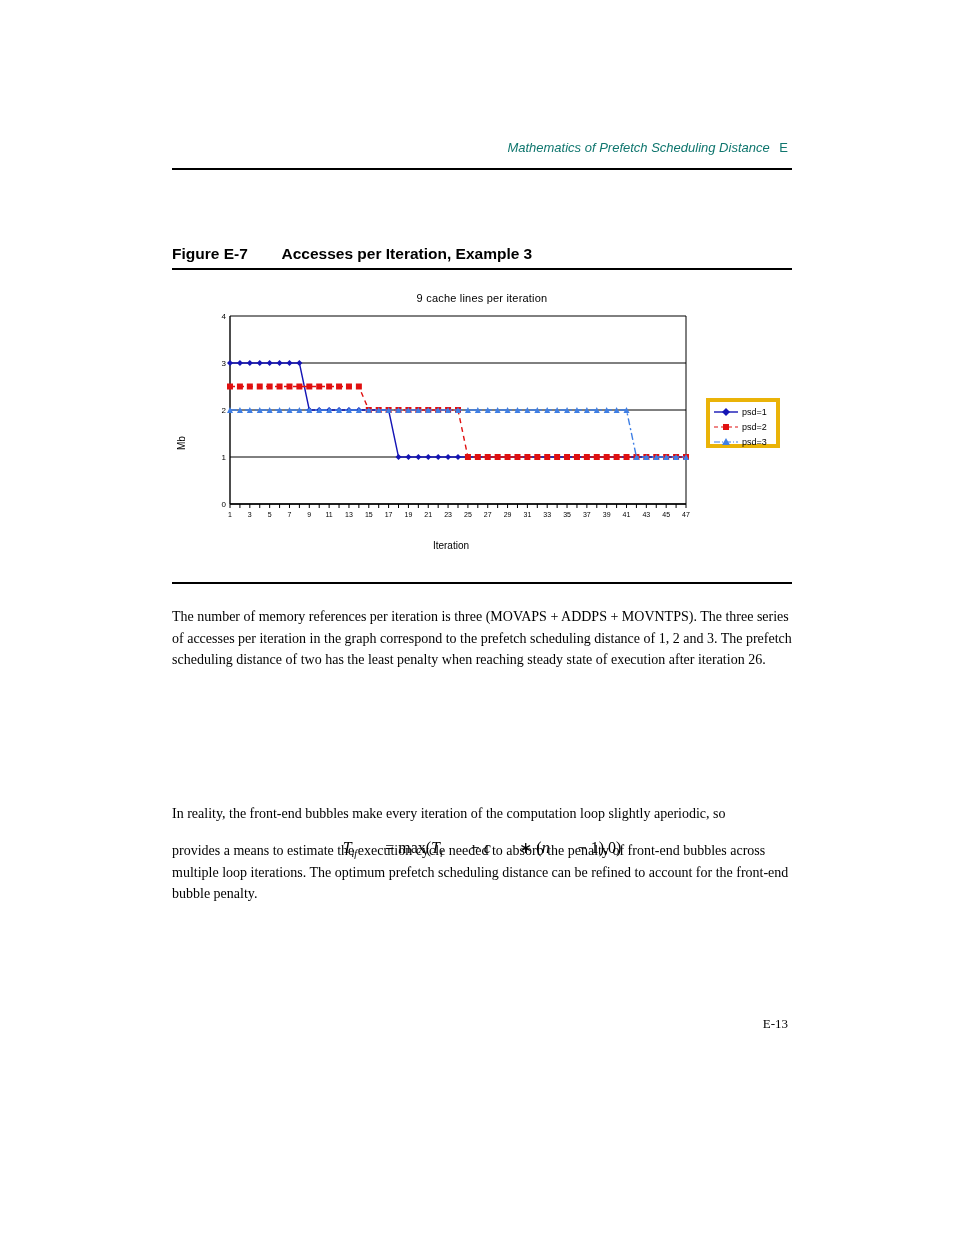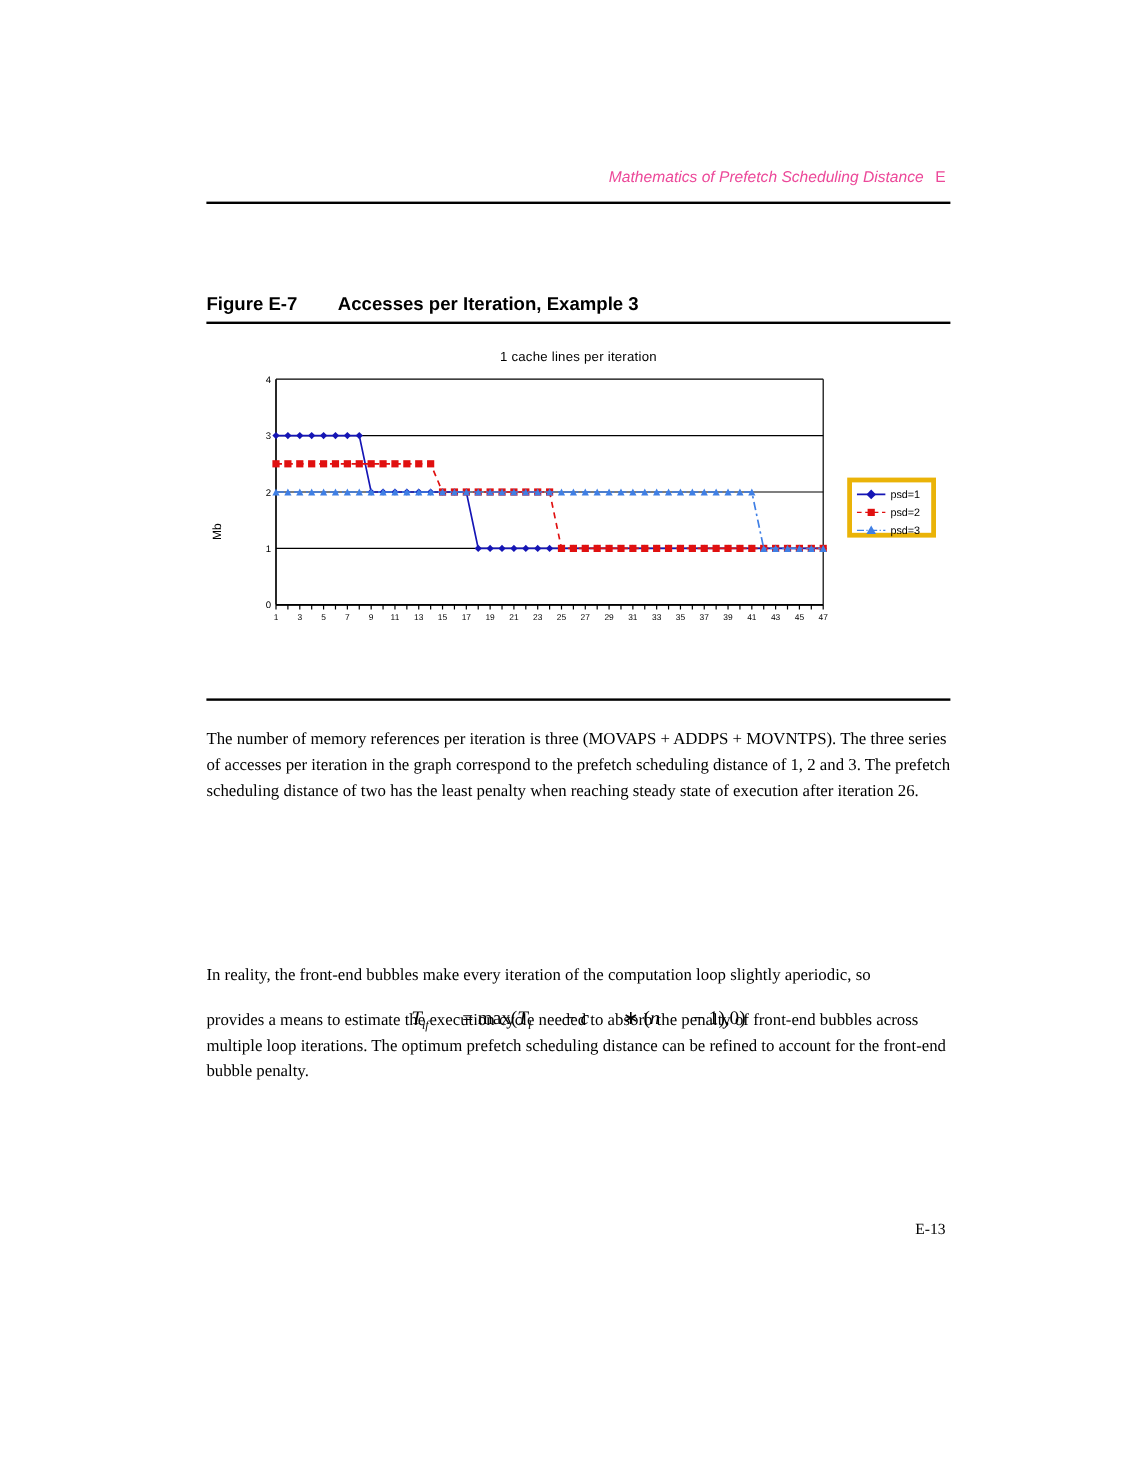--- a/index.html
+++ b/index.html
@@ -18,21 +18,21 @@
     width: 620px;
     height: 2px;
     background: #000;
   }
   .header-appendix {
     position: absolute;
     top: 140px;
     right: 166px;
     font-size: 13px;
     font-style: italic;
-    color: #ec4899;
+    color: #0f766e;
   }
   .header-appendix .lbl { font-style: italic; }
   .header-appendix .num { font-style: normal; font-weight: normal; margin-left: 6px; }
   .figure-title {
     position: absolute;
     left: 172px;
     top: 245px;
     font-size: 15.5px;
     font-weight: bold;
   }
@@ -160,21 +160,21 @@
 </div>
 <div class="header-rule"></div>
 
 <div class="figure-title">
   <span class="fignum">Figure E-7</span>
   <span>Accesses per Iteration, Example 3</span>
 </div>
 <div class="figure-rule"></div>
 
 <div class="chart-wrap">
-  <div class="chart-title">1 cache lines per iteration</div>
+  <div class="chart-title">9 cache lines per iteration</div>
   <div class="ylab-wrap">
     <div class="ylab">Mb</div>
   </div>
   <svg class="chart-area" id="chart-svg" viewBox="0 0 478 216">
       <line x1="18" y1="192" x2="474" y2="192" stroke="#000" stroke-width="1"></line>
       <text x="14" y="195" text-anchor="end" font-size="8" fill="#000">0</text>
       <line x1="18" y1="145" x2="474" y2="145" stroke="#000" stroke-width="1"></line>
       <text x="14" y="148" text-anchor="end" font-size="8" fill="#000">1</text>
       <line x1="18" y1="98" x2="474" y2="98" stroke="#000" stroke-width="1"></line>
       <text x="14" y="101" text-anchor="end" font-size="8" fill="#000">2</text>
@@ -423,20 +423,21 @@
     <div class="legend-row">
       <span class="legend-swatch">
         <svg width="24" height="10">
             <line x1="0" y1="5" x2="24" y2="5" stroke="#3f7fe5" stroke-width="1.2" stroke-dasharray="6 2 1 2"></line>
             <path d="M12 1 L16 8 L8 8 Z" fill="#3f7fe5"></path>
           </svg>
       </span>
       <span>psd=3</span>
     </div>
   </div>
+  <div class="xlab">Iteration</div>
 </div>
 
 <div class="figure-bottom-rule"></div>
 
 <div class="body-text para1">The number of memory references per iteration is three (MOVAPS + ADDPS + MOVNTPS). The three series of accesses per iteration in the graph correspond to the prefetch scheduling distance of 1, 2 and 3. The prefetch scheduling distance of two has the least penalty when reaching steady state of execution after iteration 26.</div>
 <div class="body-text para2">In reality, the front-end bubbles make every iteration of the computation loop slightly aperiodic, so</div>
 <div class="formula" id="formula"><i>T<span class="sub">lf</span></i> <span class="rm">= max(</span><i>T<span class="sub">l</span></i> <span class="rm">−</span> <i>c</i> <span class="rm">∗ (</span><i>n</i> <span class="rm">− 1),0)</span></div>
 <div class="body-text para3">provides a means to estimate the execution cycle needed to absorb the penalty of front-end bubbles across multiple loop iterations. The optimum prefetch scheduling distance can be refined to account for the front-end bubble penalty.</div>
 
 <div class="page-num">E-13</div>

